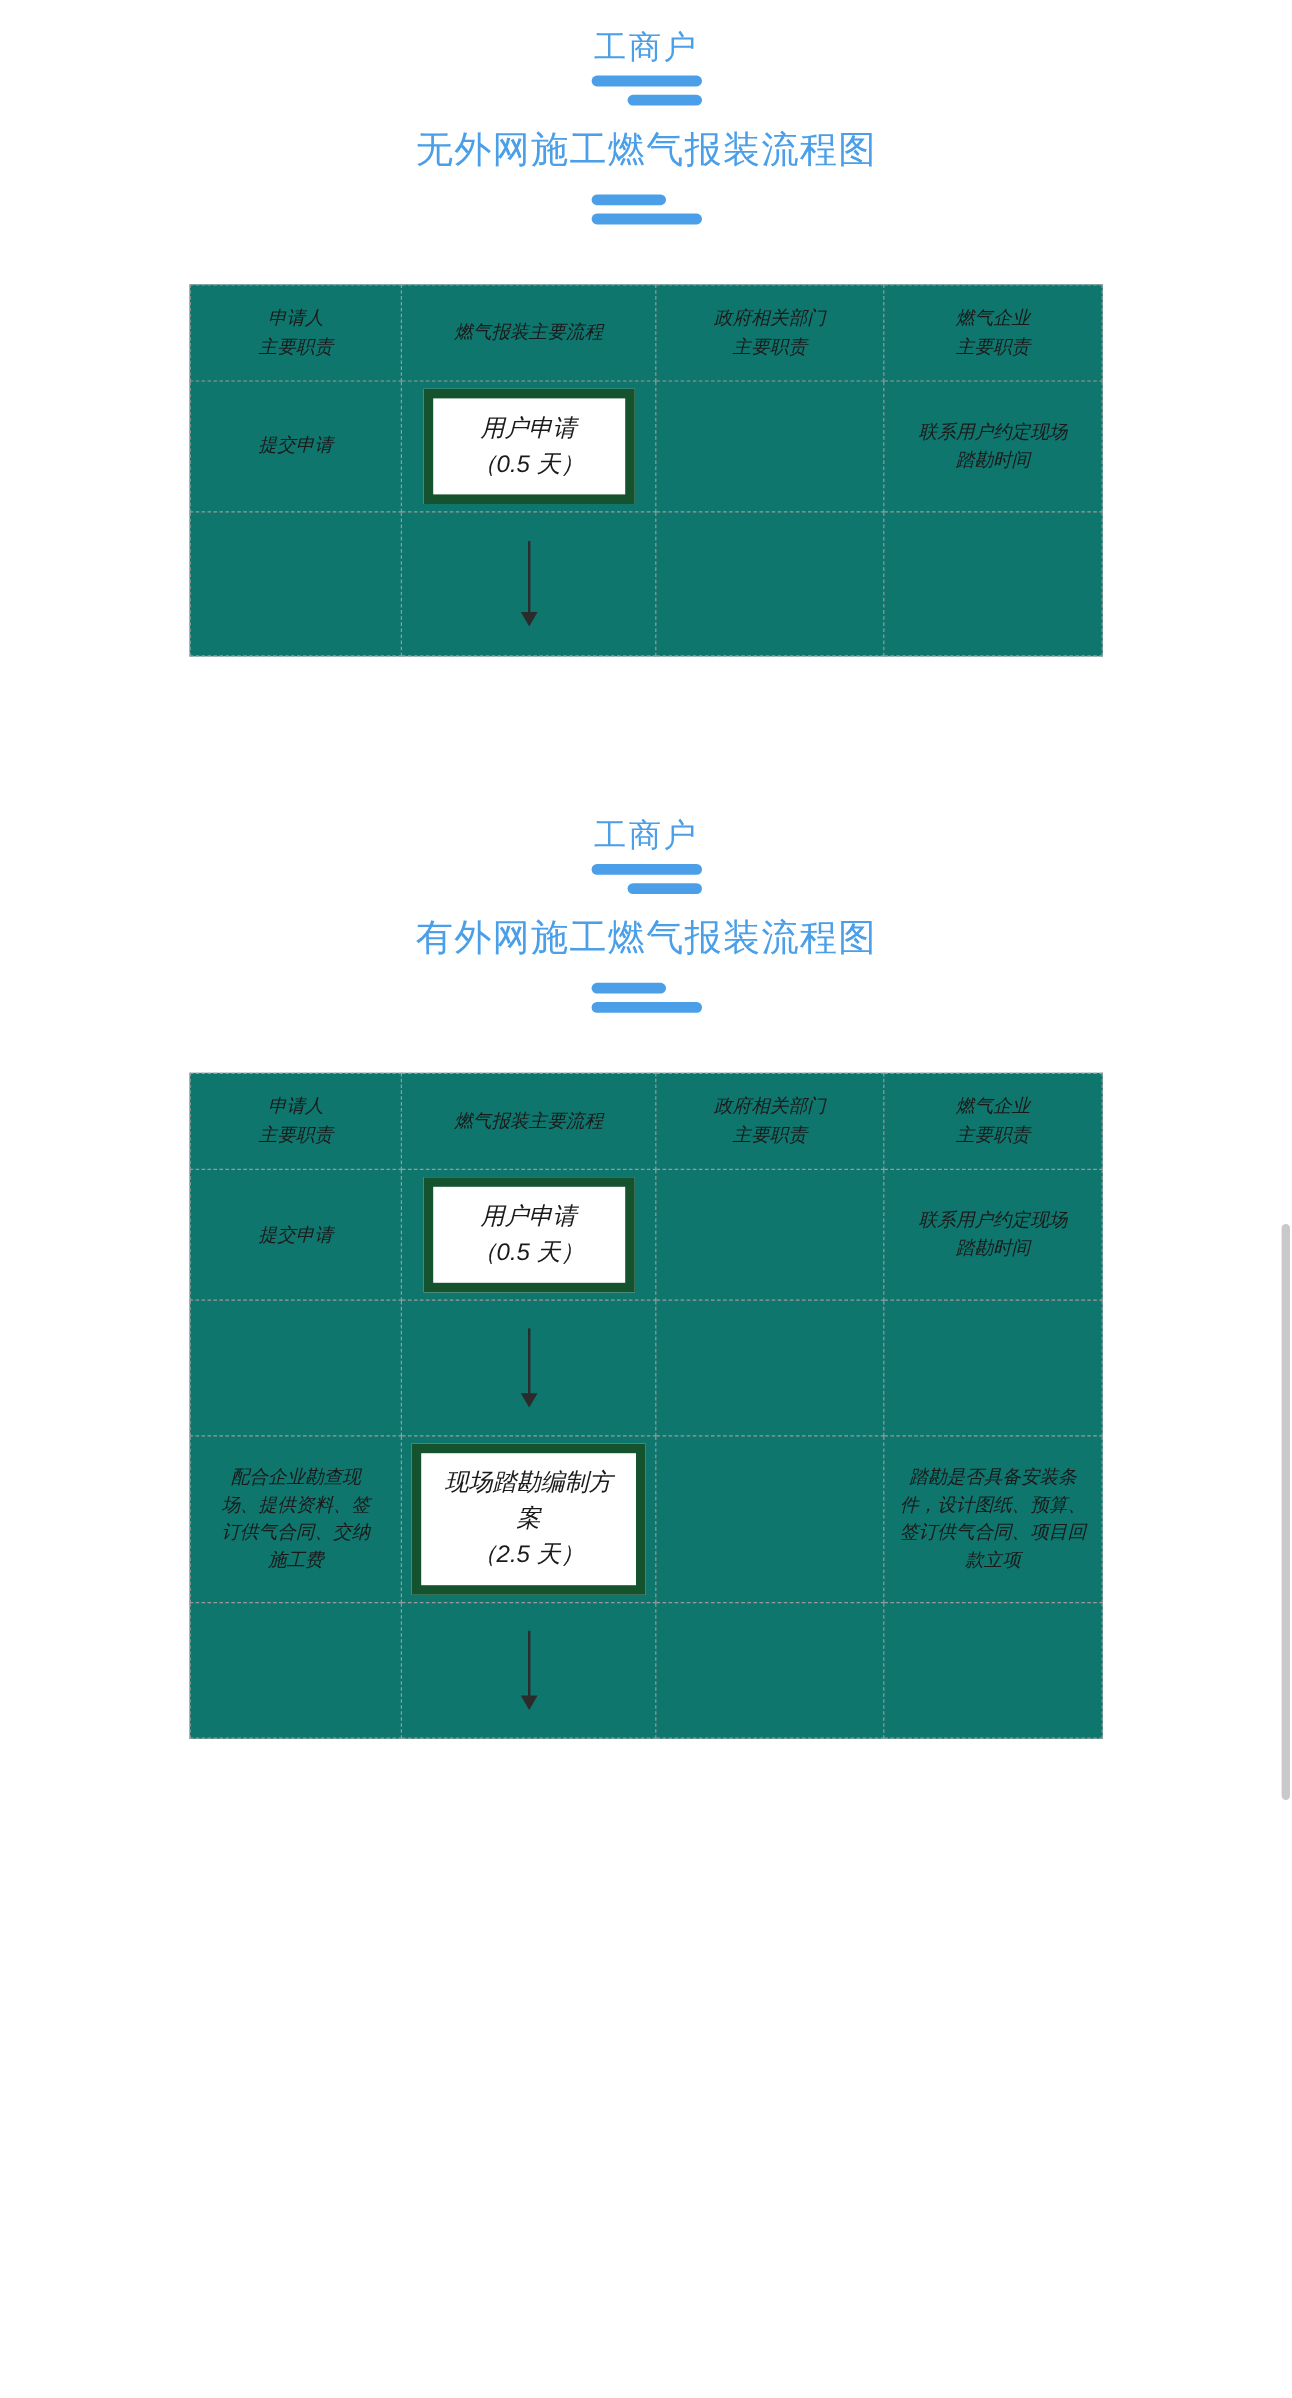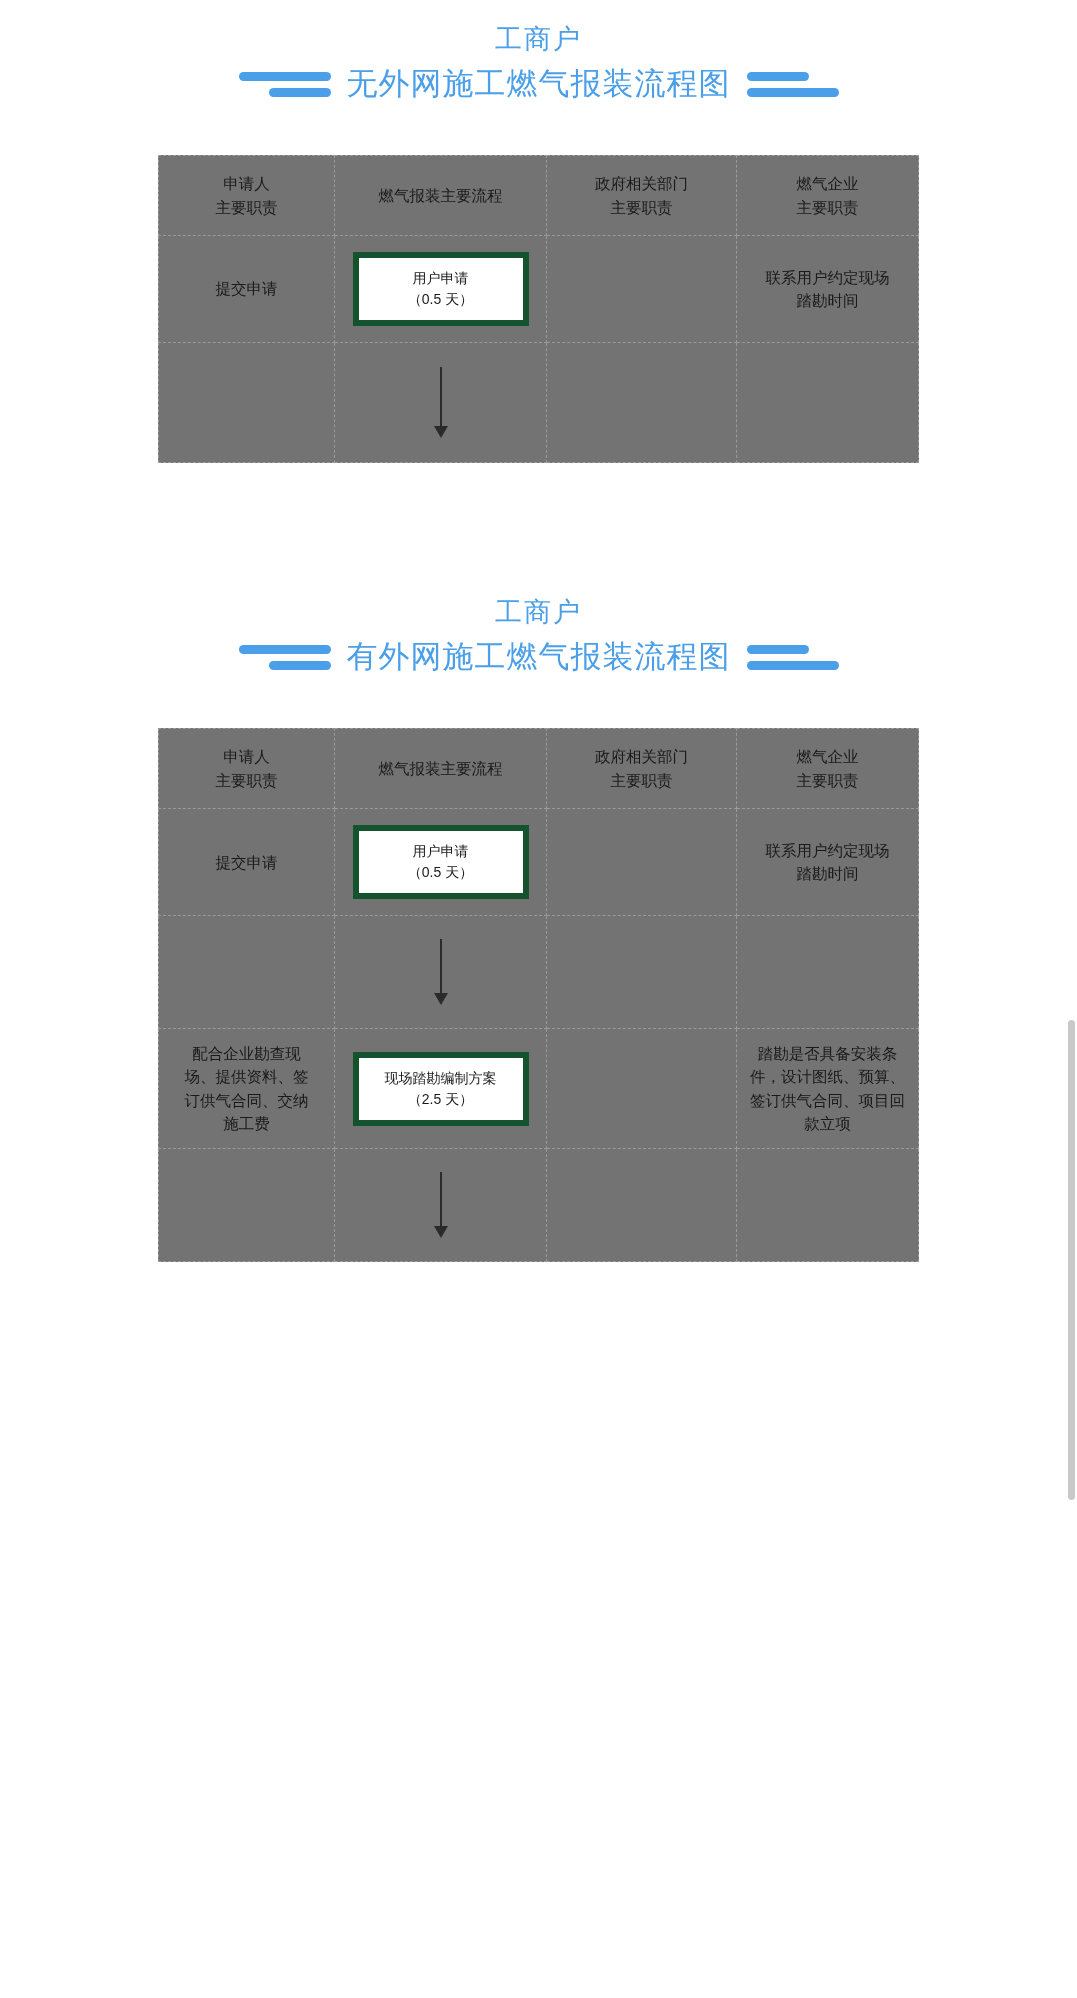--- a/index.html
+++ b/index.html
@@ -20,20 +20,21 @@
     letter-spacing: 2px;
     line-height: 1.3;
     font-weight: 400;
   }
   .sub-title-row {
     display: flex;
     align-items: center;
     justify-content: center;
     gap: 16px;
     margin-top: 6px;
+    flex-direction: column;
   }
   .sub-title {
     color: #4a9fe8;
     font-size: 31px;
     letter-spacing: 1px;
     font-weight: 400;
     white-space: nowrap;
   }
   
   .orn { display: flex; flex-direction: column; gap: 7px; }
@@ -41,45 +42,46 @@
   .orn-left  .bar:nth-child(1) { width: 92px; align-self: flex-start; }
   .orn-left  .bar:nth-child(2) { width: 62px; align-self: flex-end; }
   .orn-right .bar:nth-child(1) { width: 62px; align-self: flex-start; }
   .orn-right .bar:nth-child(2) { width: 92px; align-self: flex-end; }
 
   
   .flow-table {
     border-collapse: collapse;
     table-layout: fixed;
     margin: 0 auto;
-    background: #737373;
+    background: #0f766e;
+    font-style: italic;
   }
   .flow-table td {
     border: 1px dashed #9a9a9a;
     vertical-align: middle;
     text-align: center;
     color: #1a1a1a;
     font-size: 15.5px;
     line-height: 1.5;
     padding: 6px 8px;
   }
   .flow-table td.head {
     font-size: 15.5px;
     line-height: 1.55;
   }
   .flow-table td.blank { }
 
   
   .node {
-    border: 6px solid #14532d;
+    border: 8px solid #14532d;
     display: inline-block;
     padding: 10px 14px;
     min-width: 176px;
     line-height: 1.5;
-    font-size: 14px;
+    font-size: 20px;
     background: #fff;
     text-align: center;
   }
 
   
   .arrow {
     display: flex;
     flex-direction: column;
     align-items: center;
     justify-content: center;

